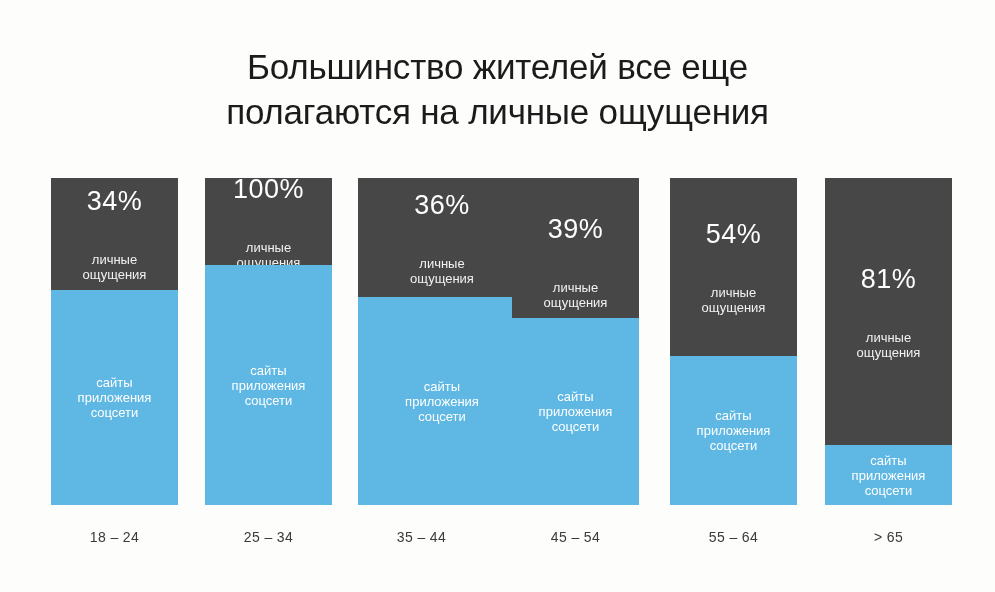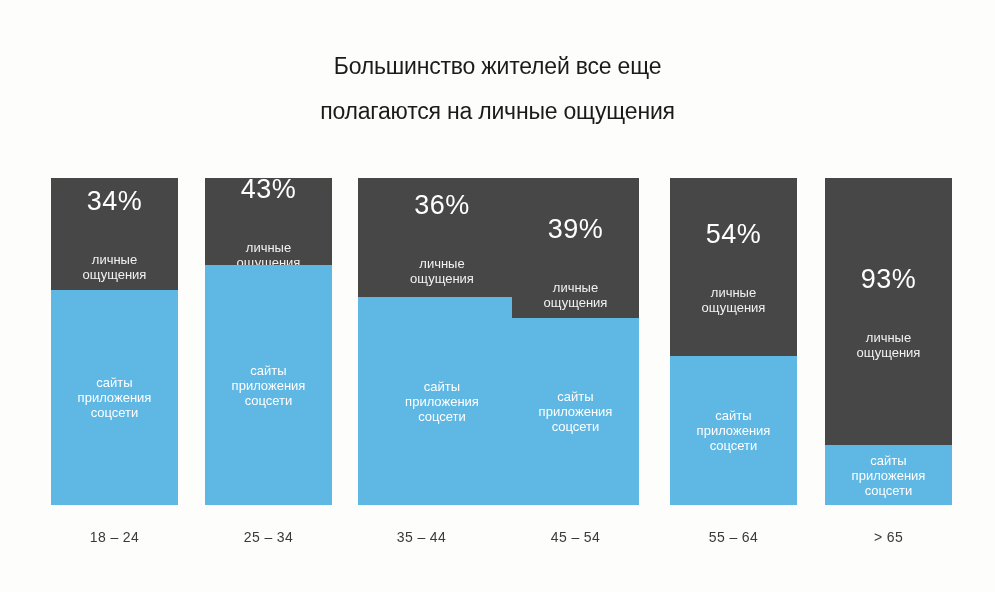--- a/index.html
+++ b/index.html
@@ -22,21 +22,21 @@
   }
 
   
   .chart-title {
     position: absolute;
     top: 44px;
     left: 0;
     width: 995px;
     text-align: center;
     color: #1b1b1b;
-    font-size: 23px;
+    font-size: 35px;
     line-height: 45px;
     font-weight: 400;
     letter-spacing: -0.2px;
     white-space: pre-line;
   }
 
   
   .plot-area {
     position: absolute;
     left: 0;
@@ -134,21 +134,21 @@
       </div>
       <div class="seg seg-bottom" style="height:215px;">
         <div class="seg-label">сайты
 приложения
 соцсети</div>
       </div>
     </div>
 
     <div class="bar-column" style="left:205px; width:127px;">
       <div class="seg seg-top" style="height:87px;">
-        <div class="pct">43%</div>
+        <div class="pct">100%</div>
         <div class="seg-label">личные
 ощущения</div>
       </div>
       <div class="seg seg-bottom" style="height:240px;">
         <div class="seg-label">сайты
 приложения
 соцсети</div>
       </div>
     </div>
 
@@ -186,21 +186,21 @@
       </div>
       <div class="seg seg-bottom" style="height:149px;">
         <div class="seg-label">сайты
 приложения
 соцсети</div>
       </div>
     </div>
 
     <div class="bar-column" style="left:825px; width:127px;">
       <div class="seg seg-top" style="height:267px;">
-        <div class="pct">93%</div>
+        <div class="pct">81%</div>
         <div class="seg-label">личные
 ощущения</div>
       </div>
       <div class="seg seg-bottom" style="height:60px;">
         <div class="seg-label">сайты
 приложения
 соцсети</div>
       </div>
     </div>
 

